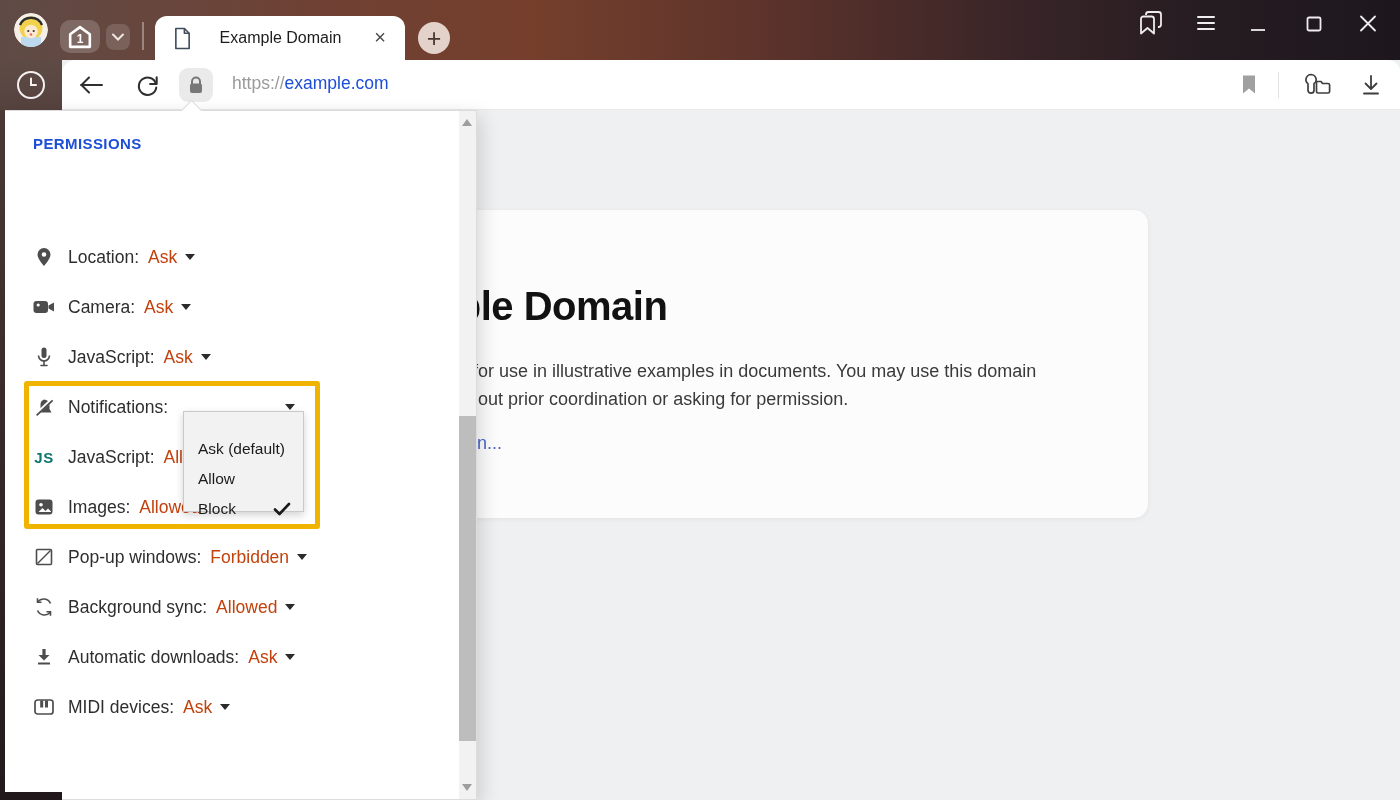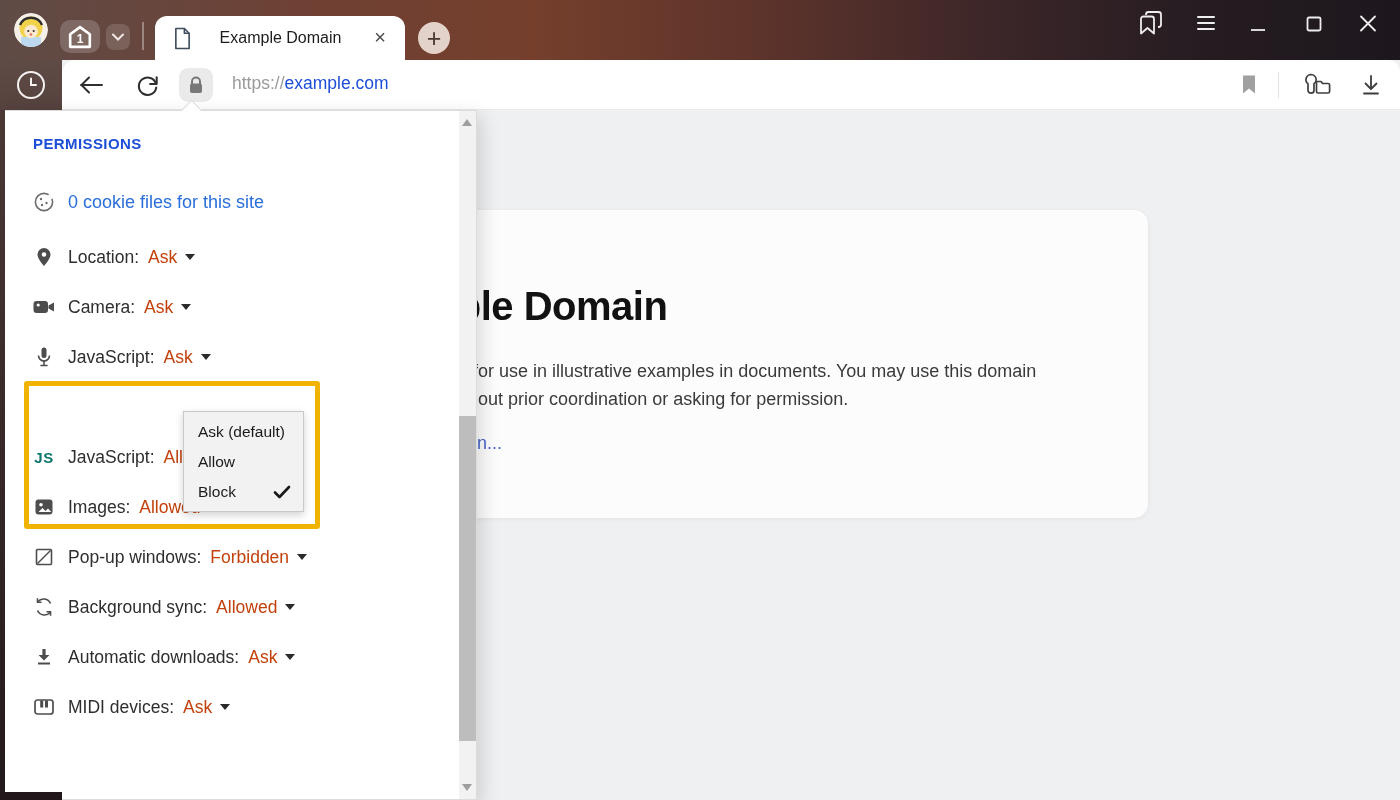--- a/index.html
+++ b/index.html
@@ -70,21 +70,21 @@
     border-top:6px solid #2b2b2b; margin-left:8px; }
   .cookie-row { top:66px; }
   .cookie-link { font-size:18px; color:#2a6fdb; text-decoration:none; }
   .js-glyph { font-size:15px; font-weight:800; color:#0f766e; letter-spacing:0.5px; }
   .caret-notif { position:absolute; left:272px; top:22px; }
 
   .hl-box { position:absolute; left:19px; top:270px; width:296px; height:148px; border:5px solid #F0B400;
     border-radius:3px; z-index:5; pointer-events:none; }
 
   .dropdown { position:absolute; left:178px; top:300px; width:121px; height:101px; background:#f2f2f2;
-    border:1px solid #c9c9c9; box-shadow:0 3px 8px rgba(0,0,0,0.18); z-index:6; padding-top:5px; }
+    border:1px solid #c9c9c9; box-shadow:0 3px 8px rgba(0,0,0,0.18); z-index:6; padding-top:22px; }
   .dd-item { height:30px; line-height:30px; padding-left:14px; font-size:15.5px; color:#1b1b1b; position:relative; }
   .dd-check { position:absolute; right:12px; top:8px; }
 
   .pscroll { position:absolute; right:0; top:0; width:17px; height:688px; background:#f2f2f3; }
   .pscroll .arr-up { position:absolute; left:3px; top:8px; width:0; height:0;
     border-left:5px solid transparent; border-right:5px solid transparent; border-bottom:7px solid #9e9e9e; }
   .pscroll .arr-down { position:absolute; left:3px; bottom:8px; width:0; height:0;
     border-left:5px solid transparent; border-right:5px solid transparent; border-top:7px solid #9e9e9e; }
   .pscroll .thumb { position:absolute; left:0; top:305px; width:17px; height:325px; background:#bdbdbd; }
 
@@ -215,32 +215,20 @@
       <h1>Example Domain</h1>
       <p>This domain is for use in illustrative examples in documents. You may use this domain in literature without prior coordination or asking for permission.</p>
       <a class="page-link" href="#">More information...</a>
     </div>
   </div>
 
   <div class="panel">
     <div class="panel-notch"></div>
     <div class="panel-title">PERMISSIONS</div>
 
-    <div class="prow cookie-row">
-      <span class="ico">
-        <svg width="22" height="22" viewBox="0 0 22 22">
-          <circle cx="11" cy="11" r="8.6" fill="none" stroke="#6e6e6e" stroke-width="1.6"></circle>
-          <circle cx="8" cy="8" r="1.2" fill="#6e6e6e"></circle>
-          <circle cx="13.5" cy="12" r="1.2" fill="#6e6e6e"></circle>
-          <circle cx="9" cy="14" r="1.2" fill="#6e6e6e"></circle>
-          <circle cx="17.5" cy="5.5" r="2.6" fill="#ffffff"></circle>
-        </svg>
-      </span>
-      <a class="cookie-link" href="#">0 cookie files for this site</a>
-    </div>
 
     <div class="prow" style="top:121px">
       <span class="ico">
         <svg width="16" height="20" viewBox="0 0 16 20">
           <path d="M8 1a6.5 6.5 0 0 1 6.5 6.5C14.5 12 8 19 8 19S1.5 12 1.5 7.5A6.5 6.5 0 0 1 8 1z" fill="#4d4d4d"></path>
           <circle cx="8" cy="7.5" r="2.3" fill="#ffffff"></circle>
         </svg>
       </span>
       <span class="lbl">Location:</span>
       <span class="val">Ask</span>
@@ -266,20 +254,32 @@
           <rect x="4.5" y="0.5" width="5" height="10.5" rx="2.5" fill="#4d4d4d"></rect>
           <path d="M1.5 8.5a5.5 5.5 0 0 0 11 0" fill="none" stroke="#4d4d4d" stroke-width="1.6"></path>
           <path d="M7 14v3.5M4 18.5h6" stroke="#4d4d4d" stroke-width="1.6" stroke-linecap="round" fill="none"></path>
         </svg>
       </span>
       <span class="lbl">JavaScript:</span>
       <span class="val">Ask</span>
       <span class="caret"></span>
     </div>
 
+    <div class="prow" style="top:271px">
+      <span class="ico">
+        <svg width="20" height="18" viewBox="0 0 20 18">
+          <path d="M10 1.5a5.5 5.5 0 0 1 5.5 5.5v4l2 3.5H4.5l2-3.5V7A5.5 5.5 0 0 1 10 1.5z" fill="#4d4d4d"></path>
+          <path d="M2 16.5 18 1.5" stroke="#ffffff" stroke-width="3.2"></path>
+          <path d="M2.6 17.3 18.6 2.3" stroke="#4d4d4d" stroke-width="1.8"></path>
+        </svg>
+      </span>
+      <span class="lbl">Notifications:</span>
+      <span class="val"></span>
+      <span class="caret caret-notif"></span>
+    </div>
 
     <div class="prow" style="top:321px">
       <span class="ico js-glyph">JS</span>
       <span class="lbl">JavaScript:</span>
       <span class="val">Allowed</span>
     </div>
 
     <div class="prow" style="top:371px">
       <span class="ico">
         <svg width="18" height="16" viewBox="0 0 18 16">

